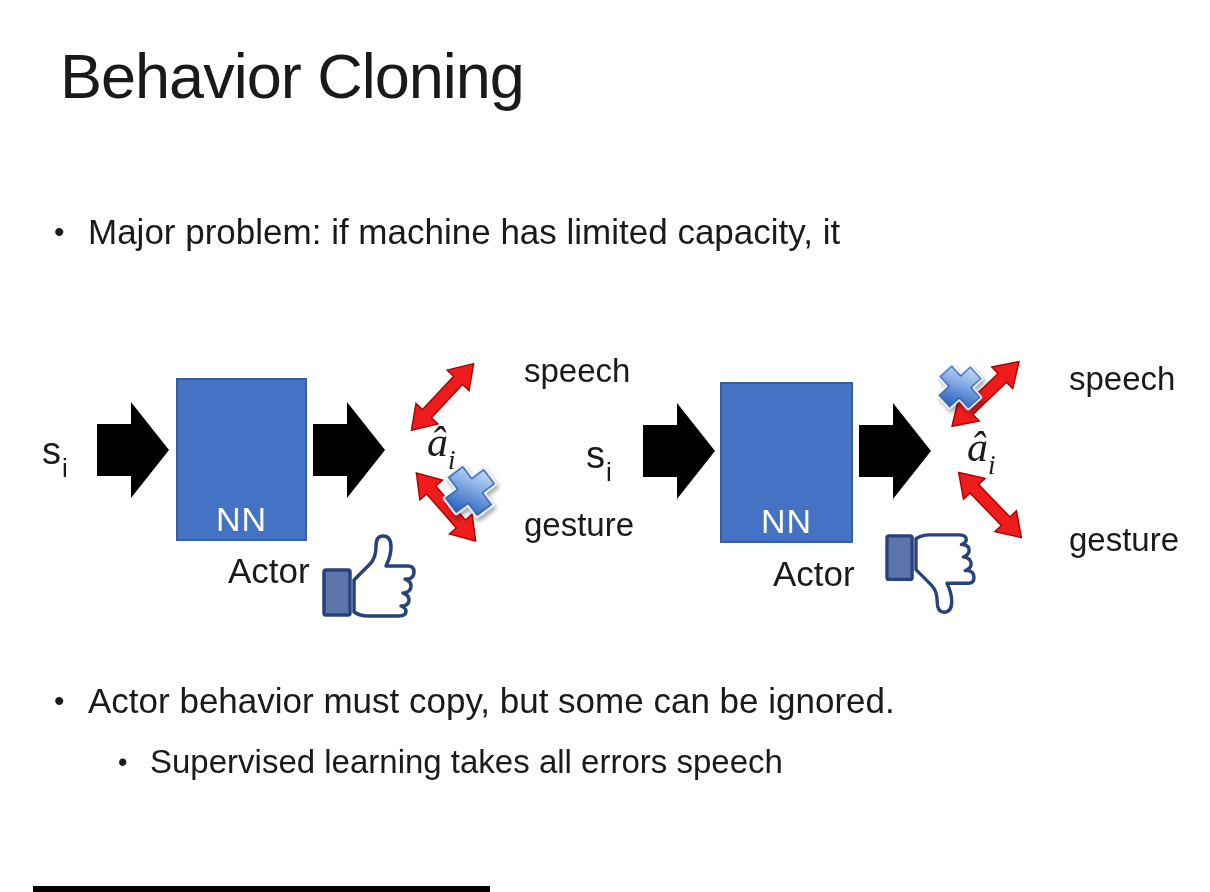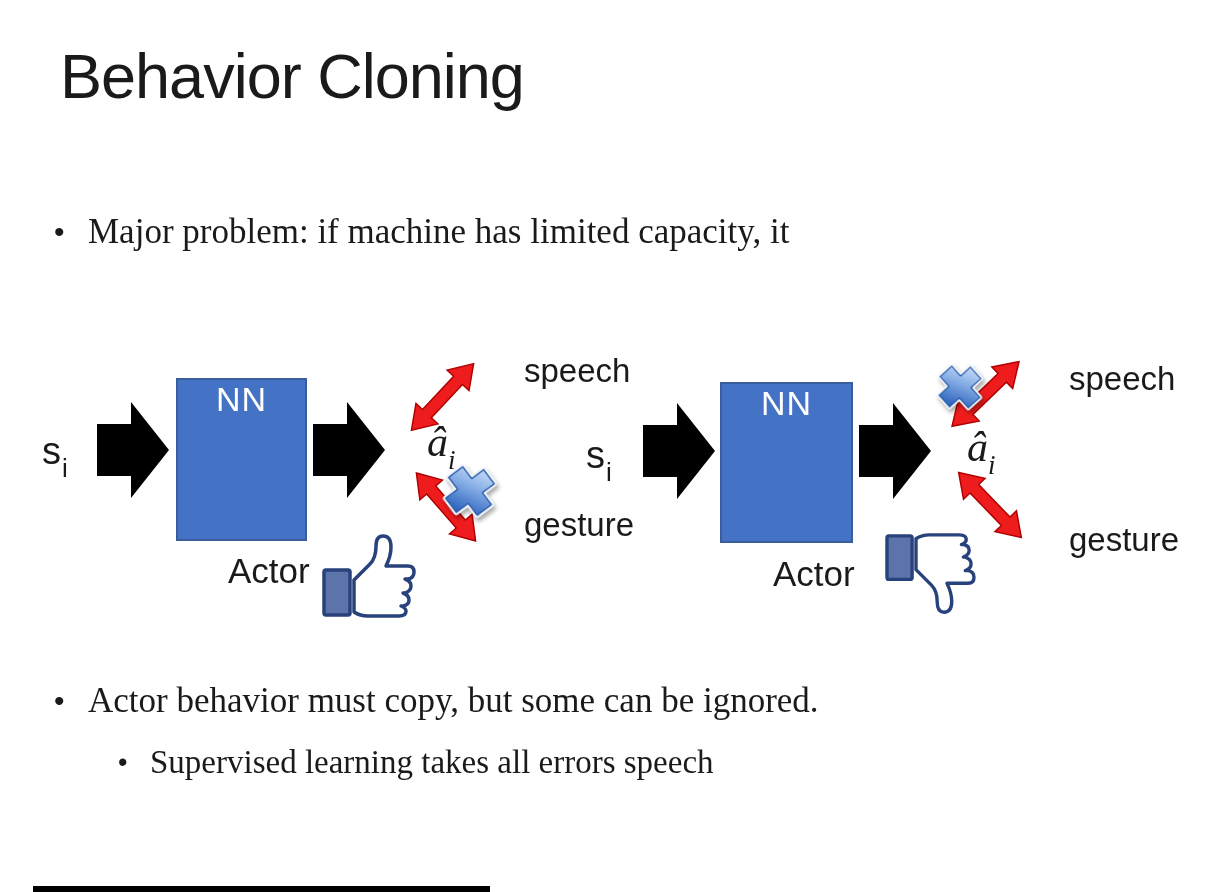--- a/index.html
+++ b/index.html
@@ -16,24 +16,24 @@
   h1.title{position:absolute;left:60px;top:40px;margin:0;font-size:63px;font-weight:300;
            letter-spacing:-1px;color:var(--ink);}
   .bullet{position:absolute;display:flex;align-items:flex-start;}
   .bullet .marker{flex:0 0 auto;}
   .b1{left:54px;top:206px;font-size:35px;line-height:52px;}
   .b1 .marker{width:34px;font-size:30px;}
   .b2{left:54px;top:678px;font-size:35px;line-height:46px;}
   .b2 .marker{width:34px;font-size:30px;}
   .b3{left:118px;top:740px;font-size:33px;line-height:44px;}
   .b3 .marker{width:32px;font-size:27px;}
-  .btext span{display:block;font-family:Liberation Serif, serif;}
+  .btext span{display:block;}
 
   .nnbox{position:absolute;background:var(--nn-box);border:2px solid var(--nn-border);
-         display:flex;align-items:flex-start;justify-content:center;box-sizing:border-box;}
+         display:flex;align-items:flex-end;justify-content:center;box-sizing:border-box;}
   .nnbox .nnlabel{color:#fff;font-size:34px;letter-spacing:1px;}
   .nn-left{left:176px;top:378px;width:131px;height:163px;}
   .nn-right{left:720px;top:382px;width:133px;height:161px;}
 
   .sym{position:absolute;font-size:38px;}
   .sym sub{font-size:26px;position:relative;top:4px;left:1px;}
   .si-left{left:42px;top:430px;}
   .si-right{left:586px;top:434px;}
   .ahat{position:absolute;font-family:Liberation Serif, serif;font-style:italic;font-size:42px;margin-left:36px;}
   .ahat sub{font-size:27px;font-style:italic;position:relative;top:4px;}

